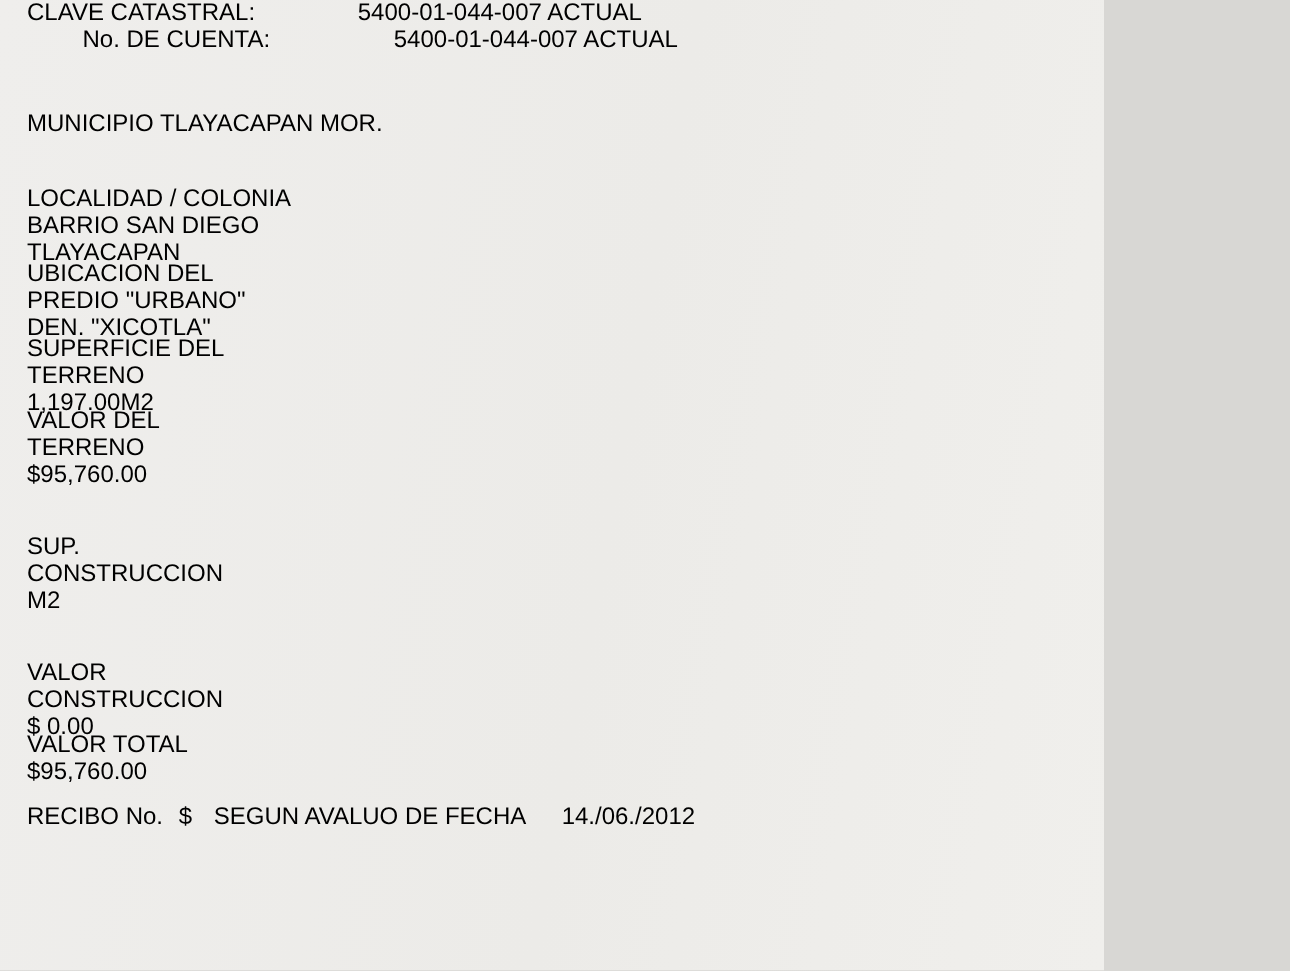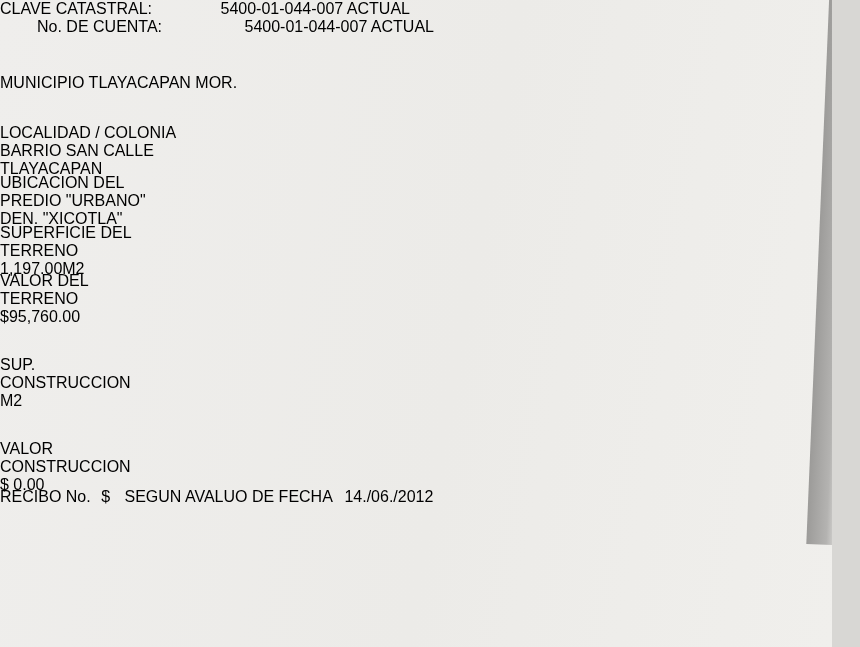--- a/index.html
+++ b/index.html
@@ -1,19 +1,19 @@
 <!DOCTYPE html>
 <html><head>
 <meta charset="utf-8">
 <style>
   html,body{margin:0;padding:0;background:#d8d7d4;}
   *{box-sizing:border-box;}
-  .scene{position:relative;width:832px;height:647px;overflow:hidden;
+  .scene{position:relative;width:736px;height:647px;overflow:hidden;
          background:linear-gradient(100deg,#efeeec 0%,#ecebe8 55%,#f0efec 100%);
-         font-family:"Liberation Sans",sans-serif;}
+         font-family:"Liberation Sans",sans-serif;padding-left:18px;}
   .wall-sliver{position:absolute;left:818px;top:-15px;width:36px;height:560px;z-index:1;
          background:linear-gradient(to right,#9c9b99,#b4b3b1 55%,rgba(236,235,232,0));
          transform:rotate(2.4deg);}
   .table-strip{position:absolute;left:160px;right:-8px;bottom:-7px;height:30px;z-index:1;
          background:linear-gradient(to bottom,#d9c globalThis;}
   .table-strip{background:linear-gradient(to bottom,#d8c28c,#ecdcae 60%,#e6d5a2);transform:rotate(-1.4deg);}
   .paper{position:absolute;left:55px;top:-20px;width:785px;height:670px;z-index:2;
          transform:rotate(177.8deg);
          box-shadow:-8px -10px 16px rgba(70,65,55,0.5);}
   .paper-inner{position:relative;width:100%;height:100%;overflow:hidden;color:#2d2d2d;
@@ -80,21 +80,21 @@
           <span class="uline" style="margin-left:78px;width:252px;">5400-01-044-007 ACTUAL</span>
         </div>
 
         <div class="boxrow" style="top:74px;margin-top:38px;">
           <div class="bx" style="width:272px;height:50px;">
             <span class="hd">MUNICIPIO</span>
             <span class="vl">TLAYACAPAN MOR.</span>
           </div>
           <div class="bx" style="width:197px;height:50px;">
             <span class="hd">LOCALIDAD / COLONIA</span>
-            <span class="vl narrow">BARRIO SAN CALLE TLAYACAPAN</span>
+            <span class="vl narrow">BARRIO SAN DIEGO TLAYACAPAN</span>
           </div>
           <div class="bx" style="width:176px;height:50px;">
             <span class="hd">UBICACION DEL PREDIO</span>
             <span class="vl">"URBANO" DEN. "XICOTLA"</span>
           </div>
         </div>
 
 
         <div class="boxrow" style="top:186px;">
           <div class="bx" style="width:158px;height:48px;">
@@ -106,29 +106,33 @@
             <span class="vl">$95,760.00</span>
           </div>
           <div class="bx" style="width:104px;height:48px;margin-top:36px;">
             <span class="hd">SUP. CONSTRUCCION</span>
             <span class="vl">M2</span>
           </div>
           <div class="bx" style="width:122px;height:48px;margin-top:36px;">
             <span class="hd">VALOR CONSTRUCCION</span>
             <span class="vl">$ 0.00</span>
           </div>
+          <div class="bx" style="width:132px;height:48px;">
+            <span class="hd">VALOR TOTAL</span>
+            <span class="vl">$95,760.00</span>
+          </div>
         </div>
 
         <div class="recibo" style="top:252px;">
           <span class="rl">RECIBO No.</span>
           <span class="rline" style="width:118px;margin-left:6px;"></span>
           <span class="cur">$</span>
           <span class="rline" style="width:142px;margin-right:10px;"></span>
           <span class="rl">SEGUN AVALUO DE FECHA</span>
-          <span class="rline" style="width:162px;margin-left:8px;">
+          <span class="rline" style="width:162px;margin-left:20px;">
             <span class="over">14./06./2012</span>
           </span>
         </div>
       </div>
 
       
       <svg class="plan-svg" viewBox="0 0 785 670" preserveAspectRatio="none" font-family="Liberation Sans, sans-serif">
 
         <polygon points="462,606 249,612 230,517 258,488 478,501" fill="none" stroke="#2b2b2b" stroke-width="1.7"></polygon>
 

